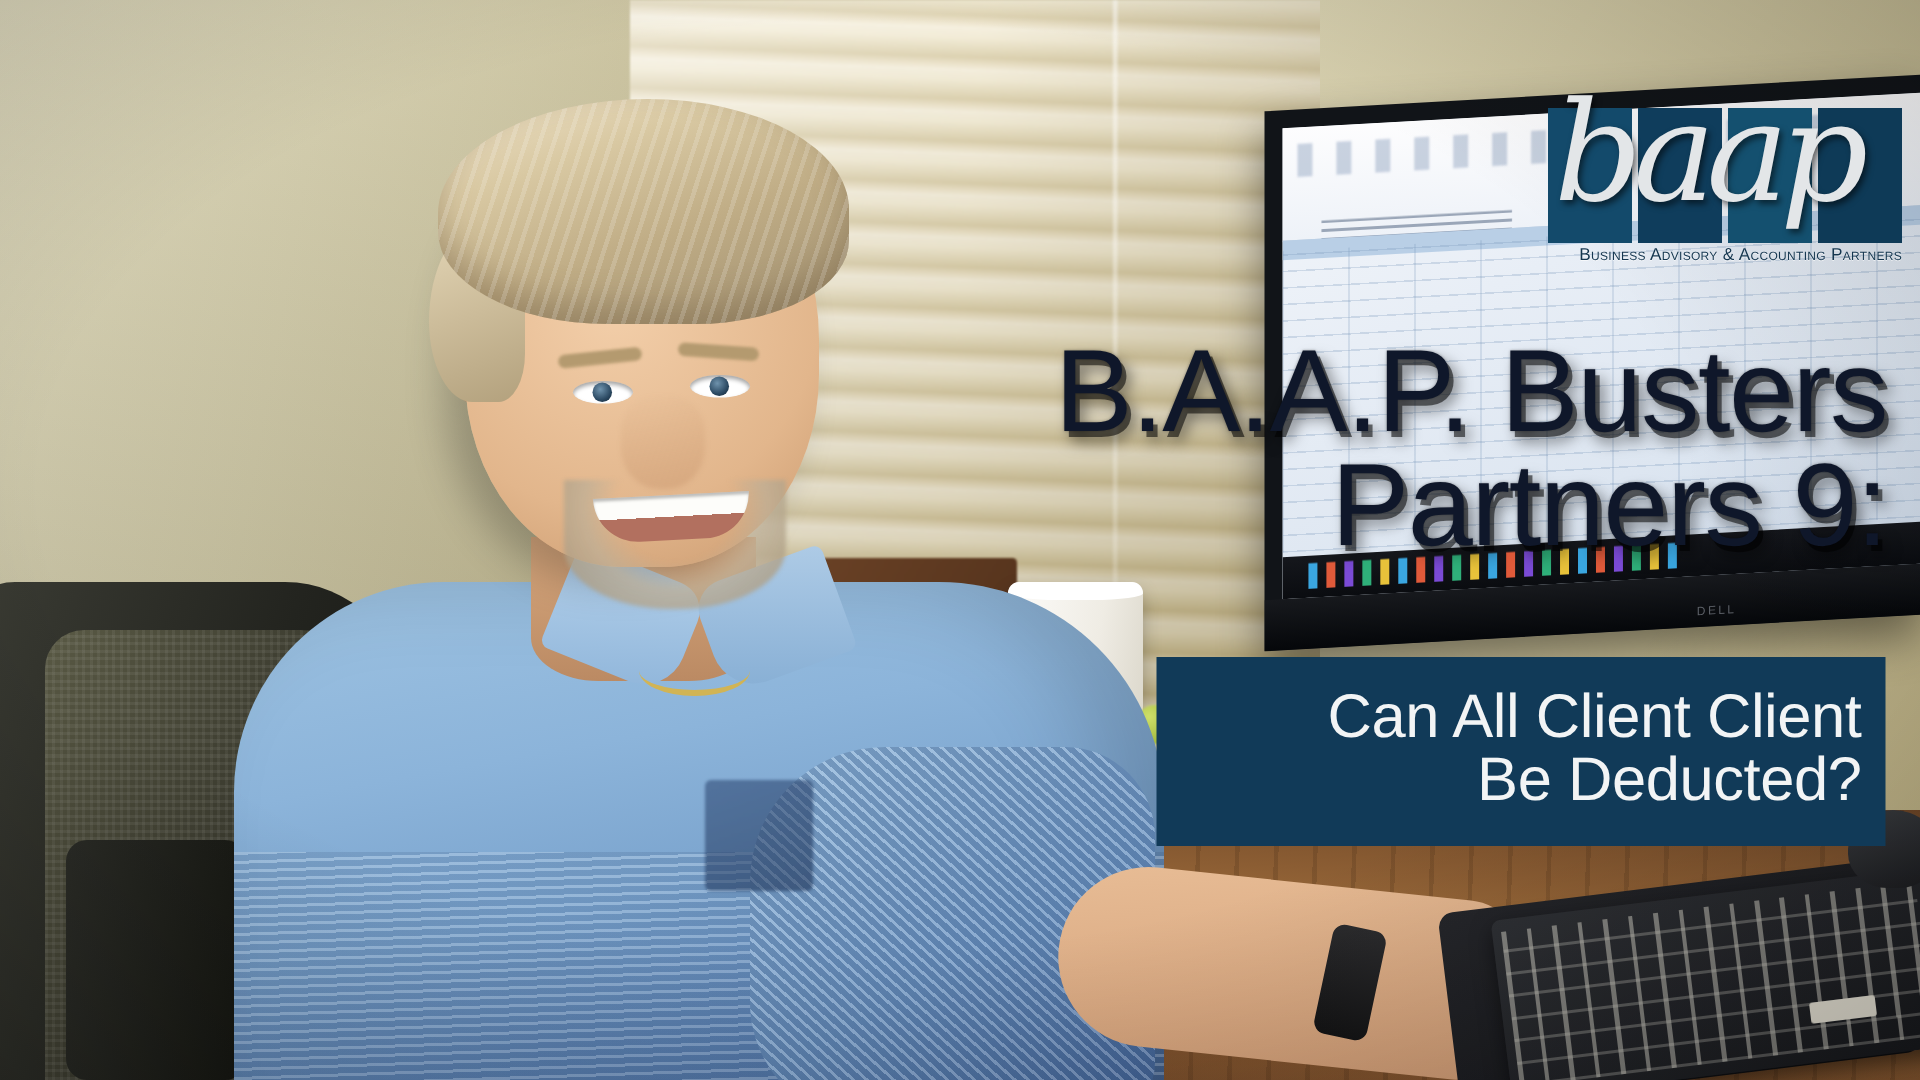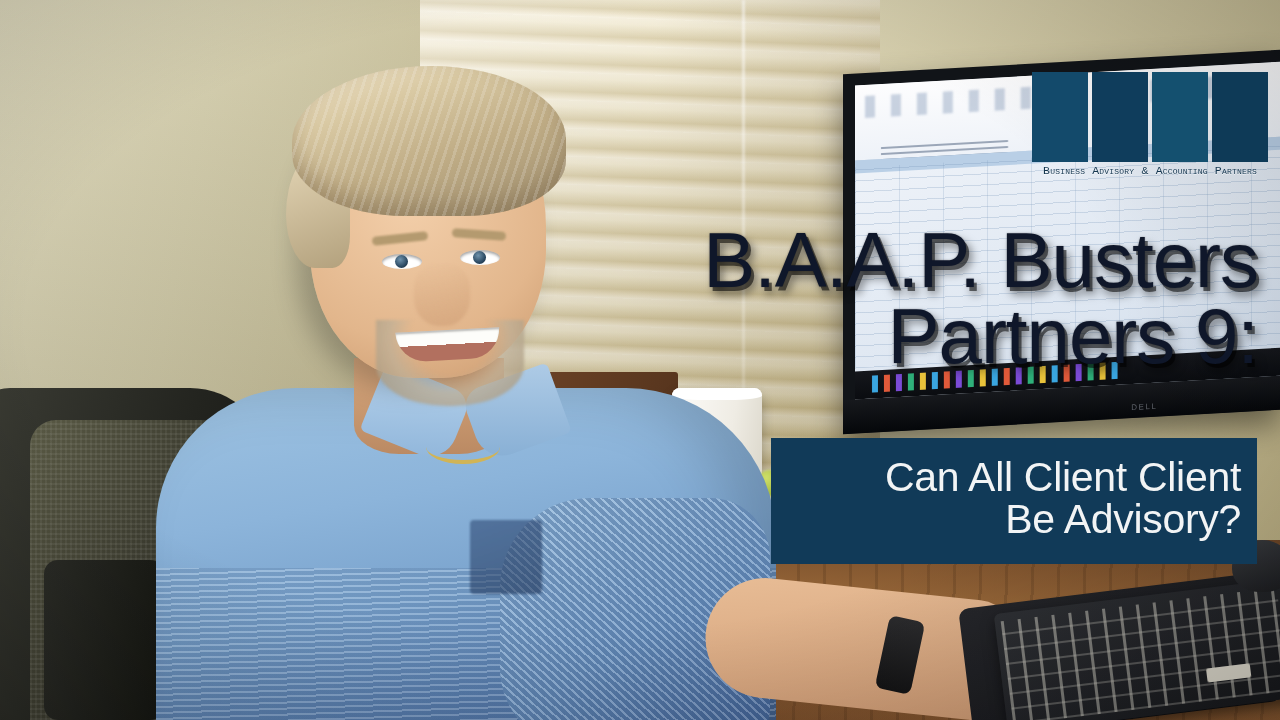--- a/index.html
+++ b/index.html
@@ -375,22 +375,22 @@
   .logo-bars span:nth-child(4){background:#0e3a57;}
   .logo-script{
     position:absolute;left:4px;top:-16px;width:230px;
     font-family:"DejaVu Serif",serif;font-style:italic;
     font-size:92px;line-height:1;color:#e3e6e8;
     letter-spacing:-6px;
     text-shadow:2px 3px 4px rgba(0,0,0,.55);
     white-space:nowrap;
   }
   .logo-tag{
-    position:absolute;left:0;top:92px;width:236px;text-align:center;
-    font-family:Liberation Mono, monospace;
+    position:absolute;left:0;top:92px;width:236px;text-align:right;
+    font-family:Liberation Sans, sans-serif;
     font-size:11.5px;letter-spacing:.2px;color:#14364f;
     font-variant:small-caps;white-space:nowrap;
     text-shadow:0 1px 0 rgba(255,255,255,.6);
   }
 
   
   .title{
     position:absolute;right:22px;top:222px;width:760px;z-index:7;
     text-align:right;color:#0f172a;
     font-family:"Liberation Sans",sans-serif;
@@ -498,28 +498,29 @@
     <div class="vignette"></div>
   </div>
 
   <div class="logo">
     <div class="logo-bars">
       <span></span>
       <span></span>
       <span></span>
       <span></span>
     </div>
+    <div class="logo-script">baap</div>
     <div class="logo-tag">Business Advisory &amp; Accounting Partners</div>
   </div>
 
   <div class="title">
     <span class="line">B.A.A.P. Busters</span>
     <span class="line">Partners 9:</span>
   </div>
 
   <div class="banner">
     <div class="banner-text">
       <span>Can All Client Client</span>
-      <span>Be Advisory?</span>
+      <span>Be Deducted?</span>
     </div>
   </div>
 
 </div>
 
 </body></html>

